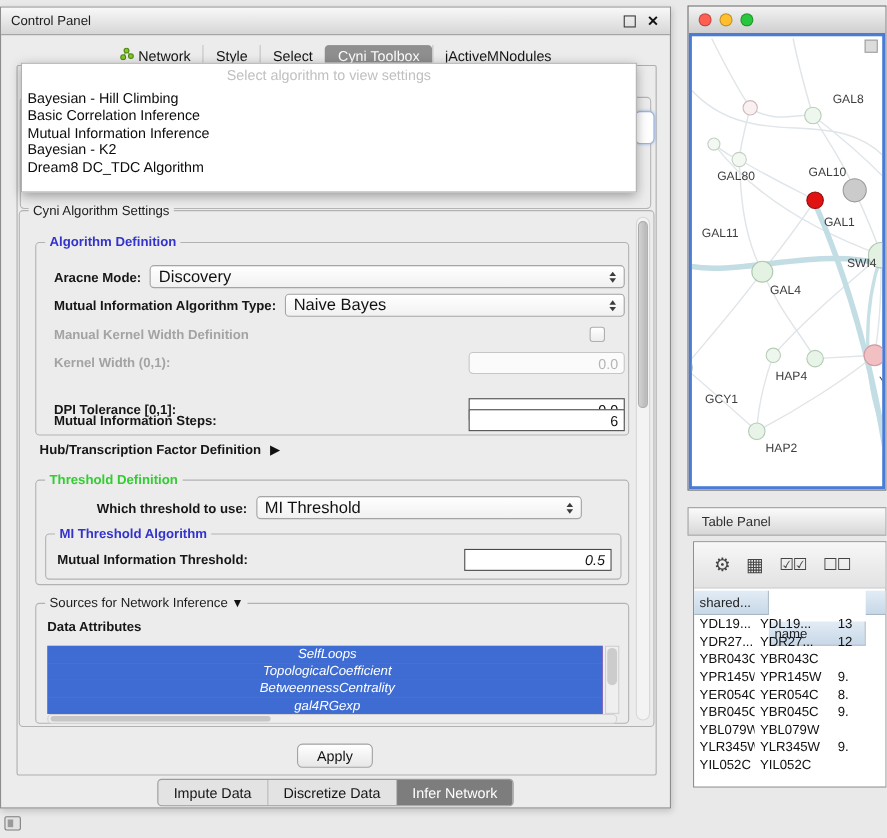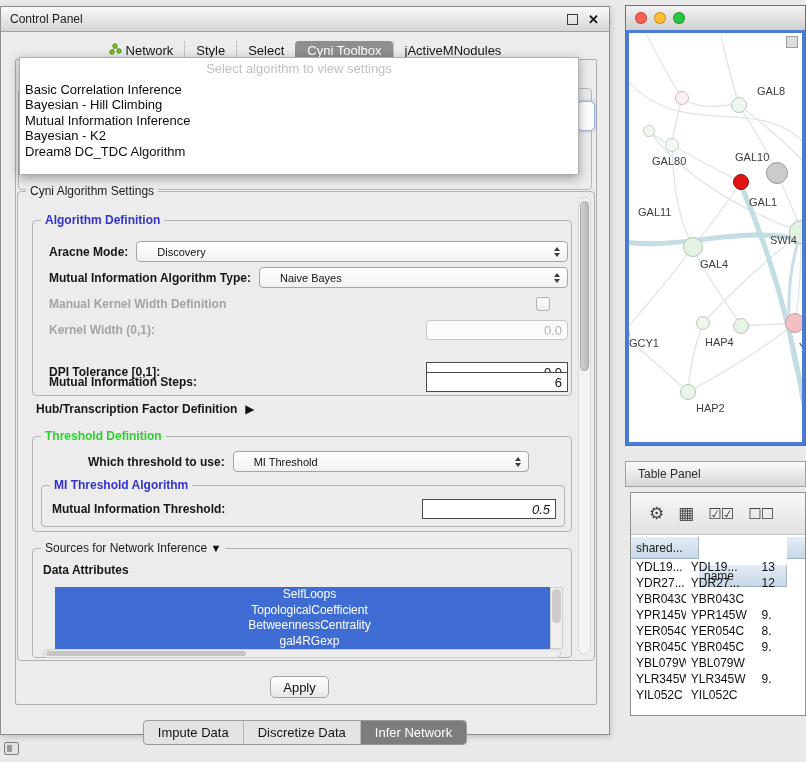--- a/index.html
+++ b/index.html
@@ -54,54 +54,54 @@
   .settings-gb{left:1px;top:131px;width:578px;height:470px;}
   
   .sb-track{position:absolute;right:3px;top:5px;bottom:5px;width:13px;background:#f3f3f3;border:1px solid #d8d8d8;border-radius:7px;box-sizing:border-box;}
   .sb-thumb{position:absolute;left:1px;right:1px;top:3px;height:168px;background:linear-gradient(90deg,#d2d2d2,#b7b7b7);border:1px solid #a9a9a9;border-radius:6px;}
   
   .row{position:absolute;height:21px;display:flex;align-items:center;}
   .lbl{font-size:12px;font-weight:bold;color:#161616;white-space:nowrap;}
   .lbl.dis{color:#a3a3a3;}
   .combo{
     background:linear-gradient(#ffffff,#f1f1f1);border:1px solid #a5a5a5;border-radius:4px;
-    height:21px;display:flex;align-items:center;font-size:11px;color:#111;
-    padding-left:20px;box-sizing:border-box;justify-content:flex-end;
+    height:21px;display:flex;align-items:center;font-size:15px;color:#111;
+    padding-left:7px;box-sizing:border-box;justify-content:flex-end;
   }
   .combo .cval{flex:1;white-space:nowrap;overflow:hidden;}
   .arrows{width:14px;display:flex;flex-direction:column;align-items:center;justify-content:center;gap:2px;margin-right:3px;}
   .arrows i{width:0;height:0;border-left:3.5px solid transparent;border-right:3.5px solid transparent;display:block;}
   .arrows .up{border-bottom:4px solid #3c3c3c;}
   .arrows .down{border-top:4px solid #3c3c3c;}
   .field{
     background:#fff;border:1px solid #4a4a4a;font-size:13px;color:#111;
     text-align:right;padding:0 5px;height:20px;line-height:20px;box-sizing:border-box;white-space:nowrap;
   }
   .field.dis{border:1px solid #c6c6c6;border-radius:4px;color:#b5b5b5;background:#fbfbfb;}
   .checkbox{
     width:14px;height:14px;border:1px solid #b0b0b0;border-radius:3px;
     background:linear-gradient(#ffffff,#ededed);box-sizing:border-box;
   }
   .hub-row{position:absolute;left:18px;top:210px;display:flex;align-items:center;gap:8px;}
   .hub-arrow{font-size:12px;color:#111;}
   .src-arrow{font-size:11px;color:#111;}
   
-  .attr-list{position:absolute;left:22px;top:38px;width:505px;height:62px;background:#ec4899;overflow:hidden;}
+  .attr-list{position:absolute;left:10px;top:38px;width:505px;height:62px;background:#ec4899;overflow:hidden;font-style:italic;}
   .attr-row{height:15.5px;line-height:15.5px;background:#3e6cd2;color:#fff;font-size:12px;padding-left:4px;white-space:nowrap;}
   .vscroll{position:absolute;left:517px;top:38px;width:13px;height:62px;background:#efefef;border:1px solid #cfcfcf;box-sizing:border-box;}
   .vscroll .vthumb{position:absolute;left:1px;right:1px;top:1px;height:34px;background:#cccccc;border-radius:5px;}
   .hscroll{position:absolute;left:10px;top:100px;width:518px;height:9px;background:#ededed;border:1px solid #d2d2d2;border-radius:4px;box-sizing:border-box;}
   .hscroll .hthumb{position:absolute;top:1px;bottom:1px;left:2px;width:200px;background:#c6c6c6;border-radius:4px;}
   
   .apply-btn{
-    position:absolute;left:269px;top:669px;width:59px;height:22px;
+    position:absolute;left:269px;top:669px;width:69px;height:22px;
     border:1px solid #a3a3a3;border-radius:5px;background:linear-gradient(#ffffff,#e7e7e7);
     font-size:13px;color:#111;font-family:"Liberation Sans",sans-serif;
   }
-  .bottom-tabs-wrap{position:absolute;left:0;right:0;top:701px;display:flex;justify-content:center;margin-top:12px;}
+  .bottom-tabs-wrap{position:absolute;left:0;right:0;top:701px;display:flex;justify-content:center;}
   .seg{display:inline-flex;border:1px solid #9b9b9b;border-radius:4px;overflow:hidden;background:#e3e3e3;}
   .seg .segitem{padding:4px 14px;font-size:13px;color:#151515;border-left:1px solid #b9b9b9;cursor:default;}
   .seg .segitem:first-child{border-left:none;}
   .seg .segitem.sel{background:#7d7d7d;color:#fff;}
   
   .dd-popup{
     position:absolute;left:18px;top:50px;width:560px;height:118px;z-index:60;
     background:#fff;border:1px solid #b0b0b0;box-shadow:0 3px 10px rgba(0,0,0,.35);
     box-sizing:border-box;
   }
@@ -296,22 +296,22 @@
           <div class="hscroll">
               <div class="hthumb"></div>
             </div>
         </div>
       </div>
     </div>
 
     <div class="dd-popup">
       <div class="dd-placeholder">Select algorithm to view settings</div>
       <div>
+          <div class="dd-item">Bayesian - Hill Climbing</div>
           <div class="dd-item">Basic Correlation Inference</div>
-          <div class="dd-item">Bayesian - Hill Climbing</div>
           <div class="dd-item">Mutual Information Inference</div>
           <div class="dd-item">Bayesian - K2</div>
           <div class="dd-item">Dream8 DC_TDC Algorithm</div>
         </div>
     </div>
 
     <button class="apply-btn">Apply</button>
 
     <div class="bottom-tabs-wrap">
       <div class="seg">
@@ -369,21 +369,21 @@
           <div class="gnode" style="left: 67px; top: 283px; height: 14px; width: 14px; background: rgb(238, 247, 238); border-color: rgb(185, 204, 185);"></div>
           <div class="gnode" style="left: 156px; top: 280px; height: 20px; width: 20px; background: rgb(242, 191, 195); border-color: rgb(207, 156, 161);"></div>
           <div class="gnode" style="left: 51px; top: 351px; height: 16px; width: 16px; background: rgb(233, 244, 233); border-color: rgb(180, 202, 180);"></div>
           <div class="nlabel" style="left: 128px; top: 52px;">GAL8</div>
           <div class="nlabel" style="left: 23px; top: 122px;">GAL80</div>
           <div class="nlabel" style="left: 106px; top: 118px;">GAL10</div>
           <div class="nlabel" style="left: 9px; top: 173px;">GAL11</div>
           <div class="nlabel" style="left: 120px; top: 163px;">GAL1</div>
           <div class="nlabel" style="left: 141px; top: 201px;">SWI4</div>
           <div class="nlabel" style="left: 71px; top: 225px;">GAL4</div>
-          <div class="nlabel" style="left: 0px; top: 304px;">GCY1</div>
+          <div class="nlabel" style="left: 0px; top: 324px; padding-left: 12px;">GCY1</div>
           <div class="nlabel" style="left: 76px; top: 303px;">HAP4</div>
           <div class="nlabel" style="left: 170px; top: 308px;">Y</div>
           <div class="nlabel" style="left: 67px; top: 369px;">HAP2</div>
         </div>
       <div class="mini-box"></div>
     </div>
   </div>
 
   <div class="table-panel-bar">
     <span>Table Panel</span>

